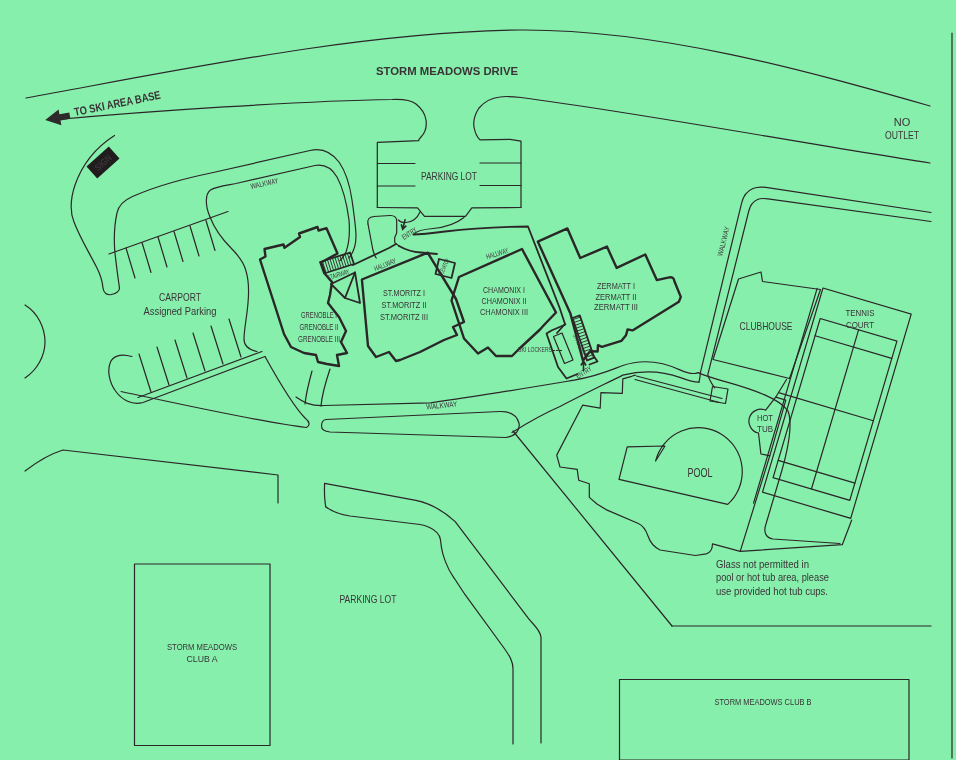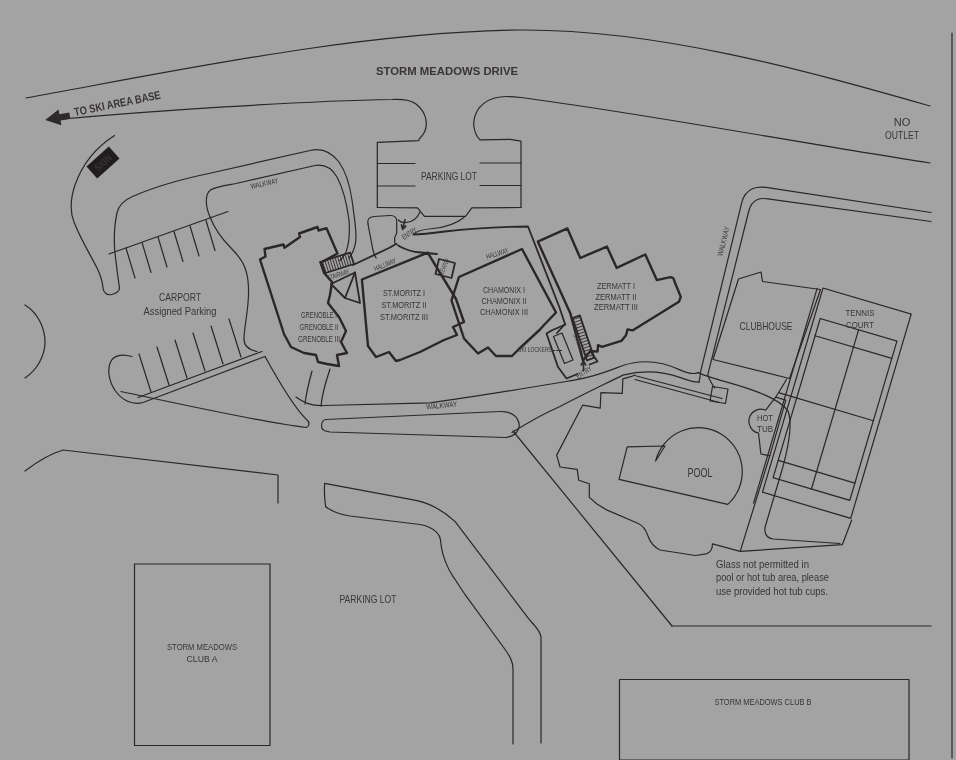--- a/index.html
+++ b/index.html
@@ -1,16 +1,16 @@
 <!DOCTYPE html>
 <html><head>
 <meta charset="utf-8">
 <style>
   html,body{margin:0;padding:0;background:#ffffff;}
-  .wrap{width:956px;height:760px;position:relative;background:#a3a3a3;overflow:hidden;}
+  .wrap{width:956px;height:760px;position:relative;background:#86efac;overflow:hidden;}
   svg{position:absolute;top:0;left:0;}
   text{font-family:"Liberation Sans", sans-serif;fill:#3a3436;}
 </style>
 </head>
 <body>
 <div class="wrap">
 <svg width="956" height="760" viewBox="0 0 956 760">
 <g fill="none" stroke="#2b2627" stroke-width="1.2" stroke-linecap="round" stroke-linejoin="round">
 
 <path d="M 26,98 C 180,70 360,32 520,30 C 660,29 810,72 930,106"></path>

